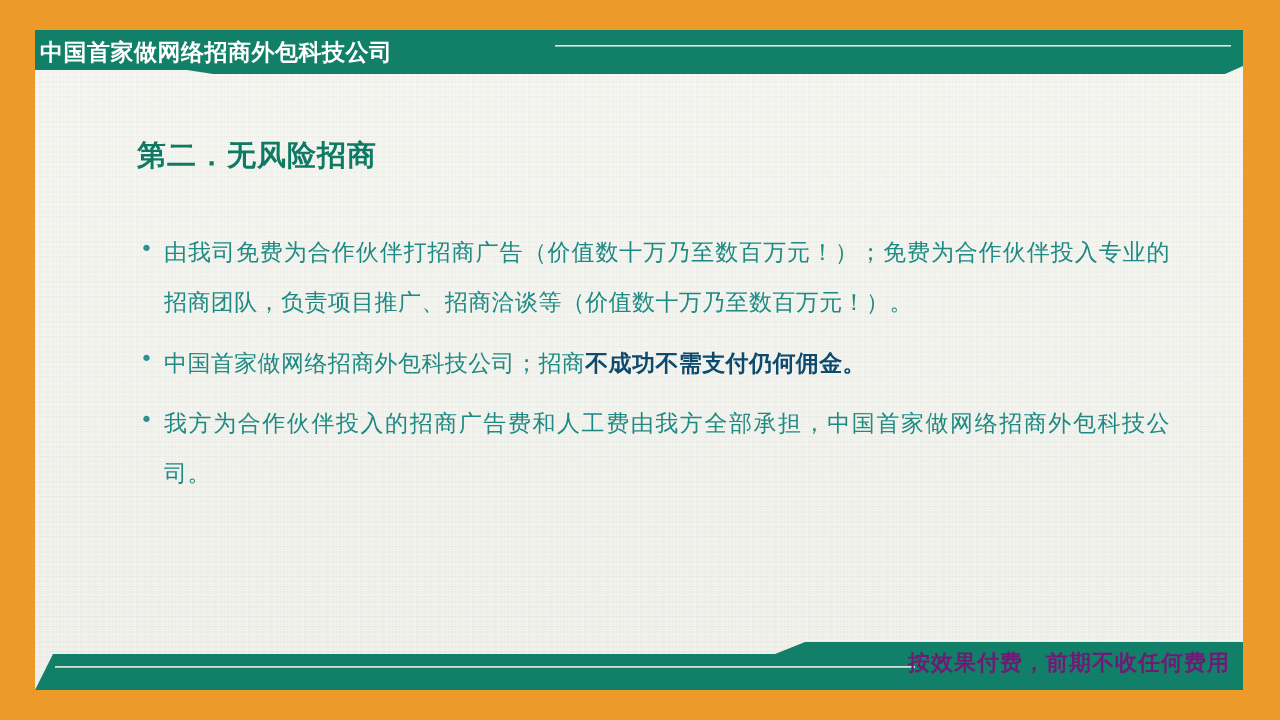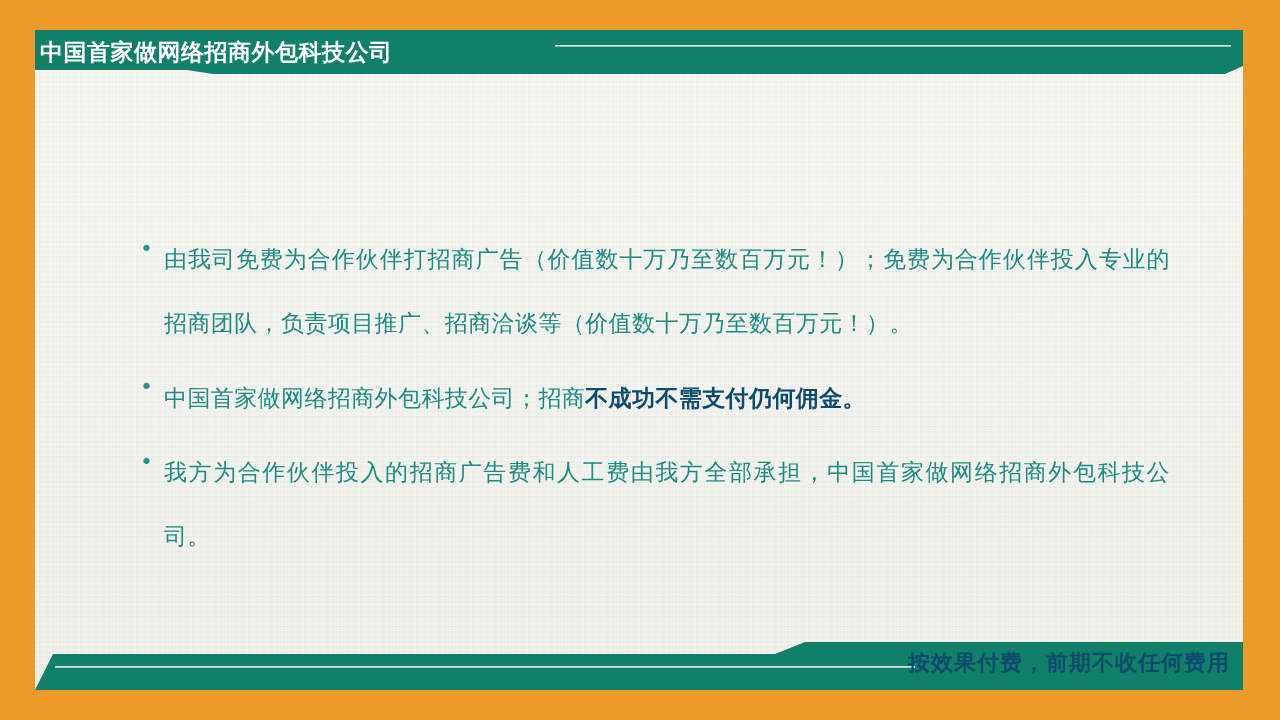--- a/index.html
+++ b/index.html
@@ -73,21 +73,21 @@
     height: 58px;
   }
   #footer-banner svg { display: block; }
 
   #footer-text {
     position: absolute;
     right: 50px;
     top: 648px;
     height: 30px;
     line-height: 30px;
-    color: #0c4a6e;
+    color: #701a75;
     font-family: "DejaVu Sans", "Liberation Sans", sans-serif;
     font-weight: bold;
     font-size: 22px;
     letter-spacing: 1px;
     white-space: nowrap;
     text-align: left;
   }
 
   
   #slide-title {
@@ -121,21 +121,21 @@
     font-size: 22px;
     line-height: 42px;
     text-align: left;
     font-family: "DejaVu Sans", "Liberation Sans", sans-serif;
   }
   .bullet-text {
     flex: 1 1 auto;
     color: #1E8A83;
     font-family: "Liberation Serif", "DejaVu Serif", serif;
     font-size: 23px;
-    line-height: 64px;
+    line-height: 50px;
     text-align: justify;
     text-justify: inter-ideograph;
     letter-spacing: 0.4px;
   }
   .bullet-text .em {
     color: #0c4a6e;
     font-family: "DejaVu Sans", "Liberation Sans", sans-serif;
     font-weight: bold;
     font-size: 23px;
   }
@@ -150,20 +150,21 @@
   <div id="header-banner">
     <svg width="1208" height="44" viewBox="0 0 1208 44" xmlns="http://www.w3.org/2000/svg">
       <polygon points="0,0 1208,0 1208,36 1190,44 178,44 152,40 0,40" fill="#128068"></polygon>
       <polygon points="0,0 520,0 500,40 0,40" fill="#128068"></polygon>
       <rect x="520" y="15" width="676" height="1.6" fill="#F2F2EC" opacity="0.92"></rect>
     </svg>
   </div>
 
   <div id="header-title">中国首家做网络招商外包科技公司</div>
 
+  <div id="slide-title">第二．无风险招商</div>
 
   <div id="body">
 
     <div class="bullet-row">
       <span class="bullet-dot">•</span>
       <span class="bullet-text"><span>由我司免费为合作伙伴打招商广告（价值数十万乃至数百万元！）；免费为合作伙伴投入专业的招商团队，负责项目推广、招商洽谈等（价值数十万乃至数百万元！）。</span></span>
     </div>
 
     <div class="bullet-row">
       <span class="bullet-dot">•</span>

